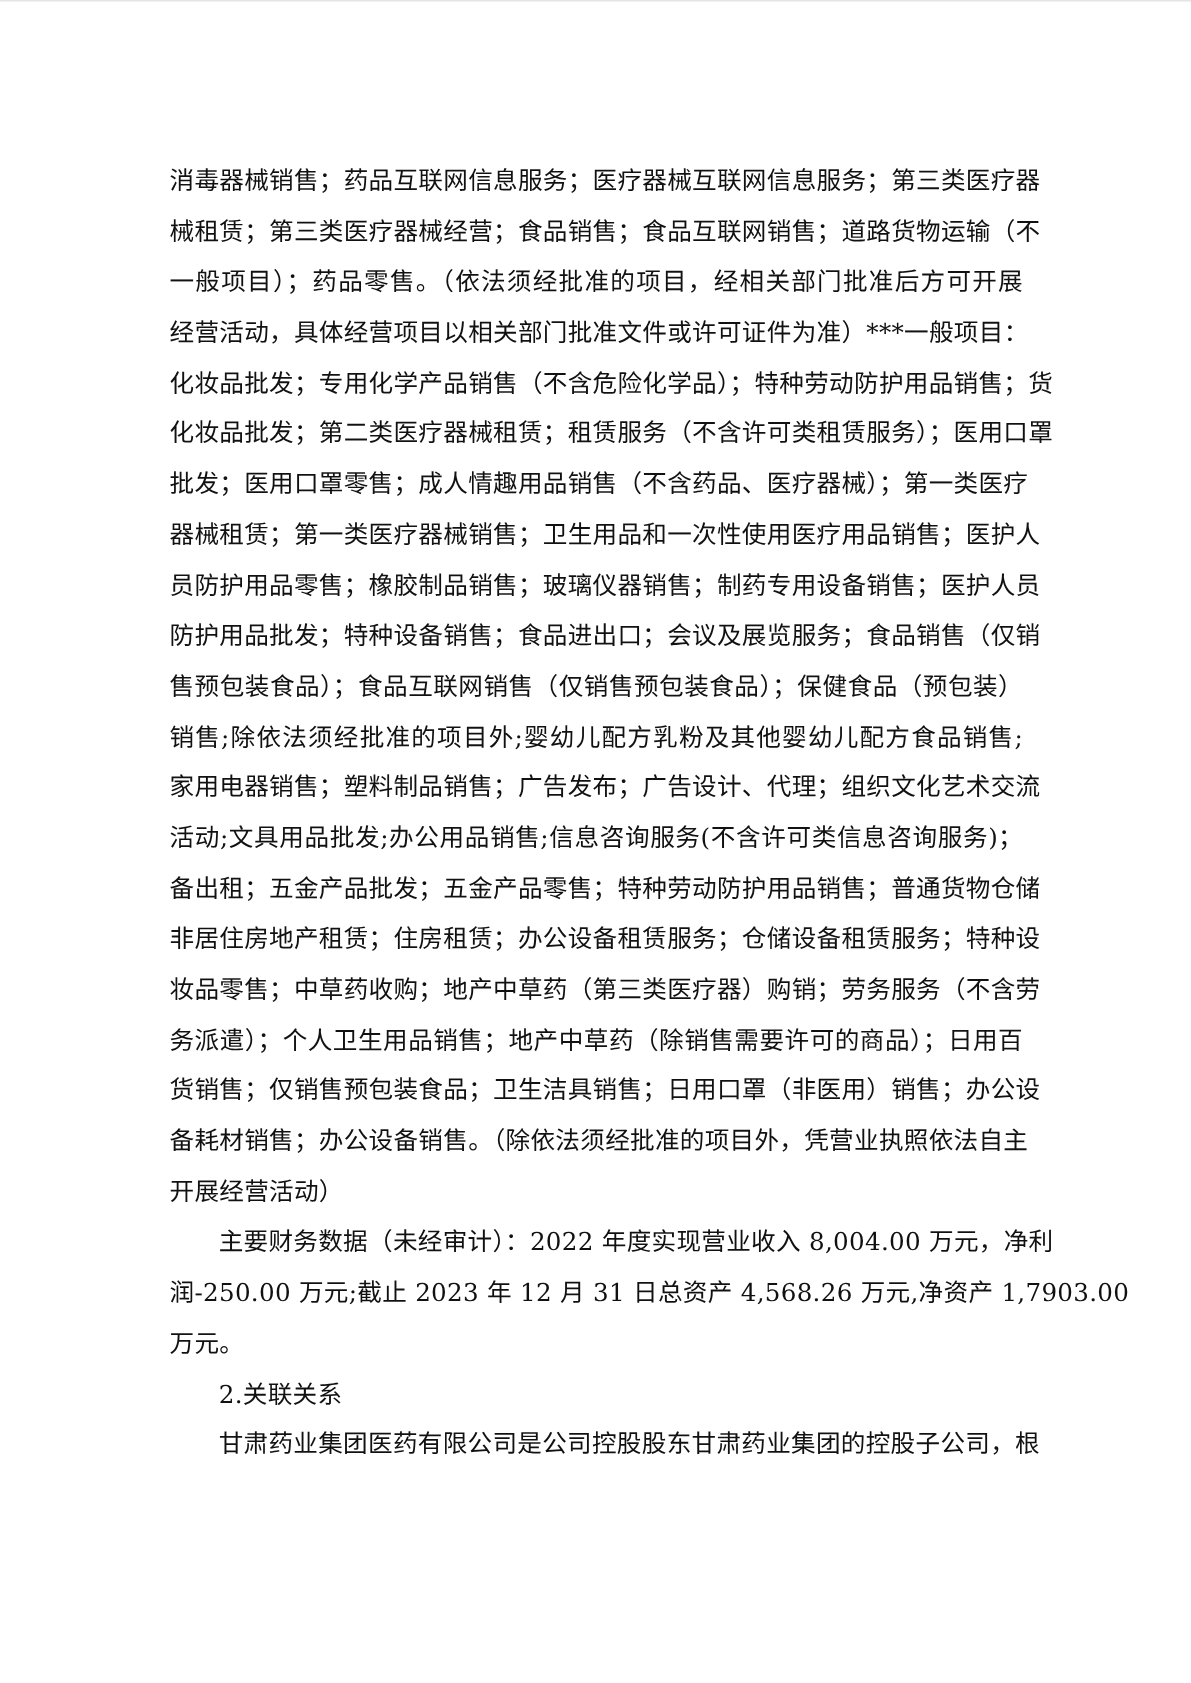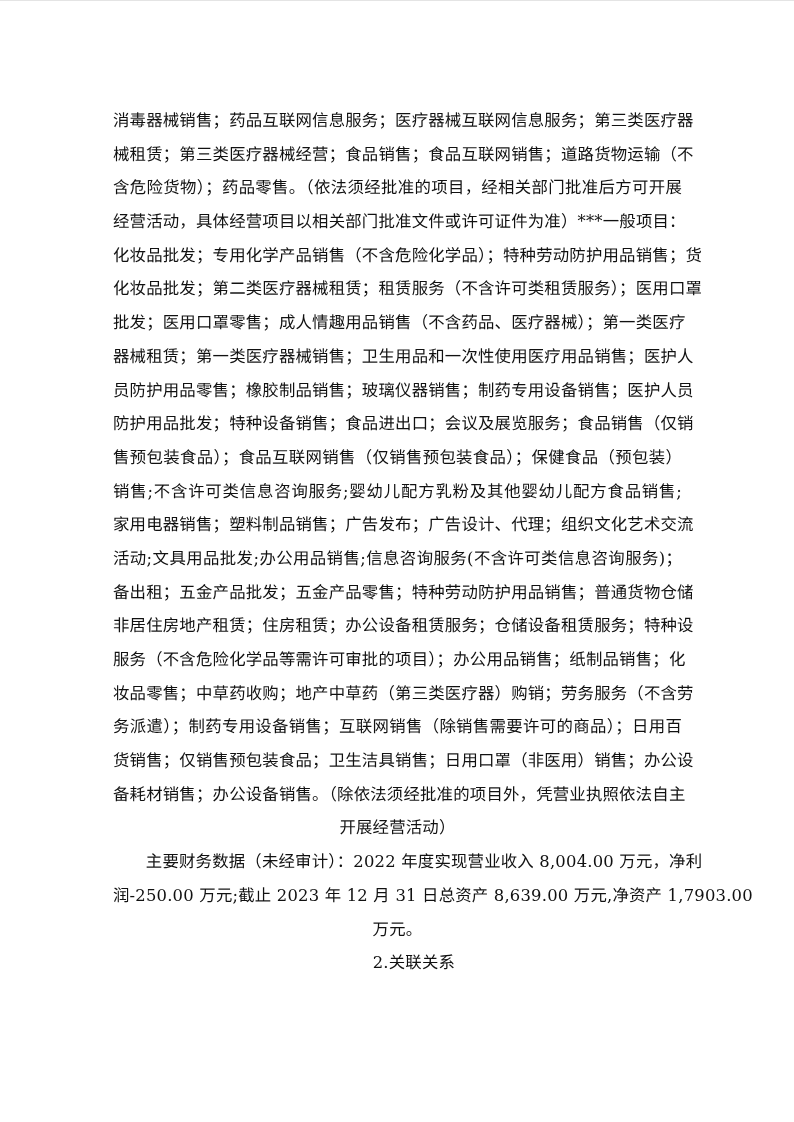--- a/index.html
+++ b/index.html
@@ -14,21 +14,21 @@
   .top-edge{
     position:absolute;top:0;left:0;right:0;height:1px;background:#e4e4e4;
   }
   .textblock{
     position:absolute;left:113px;top:104px;width:569px;
     color:#111111;font-size:16.4px;
   }
   .ln{
     height:33.7px;line-height:33.7px;
     white-space:nowrap;
-    text-align:center;
+    text-align:left;
     letter-spacing:0.2px;
   }
   .j{
     text-align:justify;
     text-align-last:justify;
   }
   .ind{
     text-indent:2em;
   }
   .para{margin:0;padding:0;}
@@ -37,47 +37,49 @@
 <body>
 
 <div class="page">
   <div class="top-edge"></div>
 
   <div class="textblock">
 
     <div class="para">
       <div class="ln j">消毒器械销售；药品互联网信息服务；医疗器械互联网信息服务；第三类医疗器</div>
       <div class="ln j">械租赁；第三类医疗器械经营；食品销售；食品互联网销售；道路货物运输（不</div>
-      <div class="ln j">含危险货物）；药品零售。（依法须经批准的项目，经相关部门批准后方可开展</div>
+      <div class="ln j">一般项目）；药品零售。（依法须经批准的项目，经相关部门批准后方可开展</div>
       <div class="ln j">经营活动，具体经营项目以相关部门批准文件或许可证件为准）***一般项目：</div>
       <div class="ln j">化妆品批发；专用化学产品销售（不含危险化学品）；特种劳动防护用品销售；货</div>
       <div class="ln j">化妆品批发；第二类医疗器械租赁；租赁服务（不含许可类租赁服务）；医用口罩</div>
       <div class="ln j">批发；医用口罩零售；成人情趣用品销售（不含药品、医疗器械）；第一类医疗</div>
       <div class="ln j">器械租赁；第一类医疗器械销售；卫生用品和一次性使用医疗用品销售；医护人</div>
       <div class="ln j">员防护用品零售；橡胶制品销售；玻璃仪器销售；制药专用设备销售；医护人员</div>
       <div class="ln j">防护用品批发；特种设备销售；食品进出口；会议及展览服务；食品销售（仅销</div>
       <div class="ln j">售预包装食品）；食品互联网销售（仅销售预包装食品）；保健食品（预包装）</div>
-      <div class="ln j">销售;不含许可类信息咨询服务;婴幼儿配方乳粉及其他婴幼儿配方食品销售;</div>
+      <div class="ln j">销售;除依法须经批准的项目外;婴幼儿配方乳粉及其他婴幼儿配方食品销售;</div>
       <div class="ln j">家用电器销售；塑料制品销售；广告发布；广告设计、代理；组织文化艺术交流</div>
       <div class="ln j">活动;文具用品批发;办公用品销售;信息咨询服务(不含许可类信息咨询服务)；</div>
       <div class="ln j">备出租；五金产品批发；五金产品零售；特种劳动防护用品销售；普通货物仓储</div>
       <div class="ln j">非居住房地产租赁；住房租赁；办公设备租赁服务；仓储设备租赁服务；特种设</div>
-      <div class="ln j">服务（不含危险化学品等需许可审批的项目）；办公用品销售；纸制品销售；化</div>
       <div class="ln j">妆品零售；中草药收购；地产中草药（第三类医疗器）购销；劳务服务（不含劳</div>
-      <div class="ln j">务派遣）；制药专用设备销售；互联网销售（除销售需要许可的商品）；日用百</div>
+      <div class="ln j">务派遣）；个人卫生用品销售；地产中草药（除销售需要许可的商品）；日用百</div>
       <div class="ln j">货销售；仅销售预包装食品；卫生洁具销售；日用口罩（非医用）销售；办公设</div>
       <div class="ln j">备耗材销售；办公设备销售。（除依法须经批准的项目外，凭营业执照依法自主</div>
       <div class="ln">开展经营活动）</div>
     </div>
 
     <div class="para">
       <div class="ln j ind">主要财务数据（未经审计）：2022 年度实现营业收入 8,004.00 万元，净利</div>
-      <div class="ln j">润-250.00 万元;截止 2023 年 12 月 31 日总资产 8,639.00 万元,净资产 1,7903.00</div>
+      <div class="ln j">润-250.00 万元;截止 2023 年 12 月 31 日总资产 4,568.26 万元,净资产 1,7903.00</div>
       <div class="ln">万元。</div>
     </div>
 
     <div class="para">
       <div class="ln ind">2.关联关系</div>
     </div>
 
+    <div class="para">
+      <div class="ln j ind">甘肃药业集团医药有限公司是公司控股股东甘肃药业集团的控股子公司，根</div>
+    </div>
 
   </div>
 </div>
 
 </body></html>

